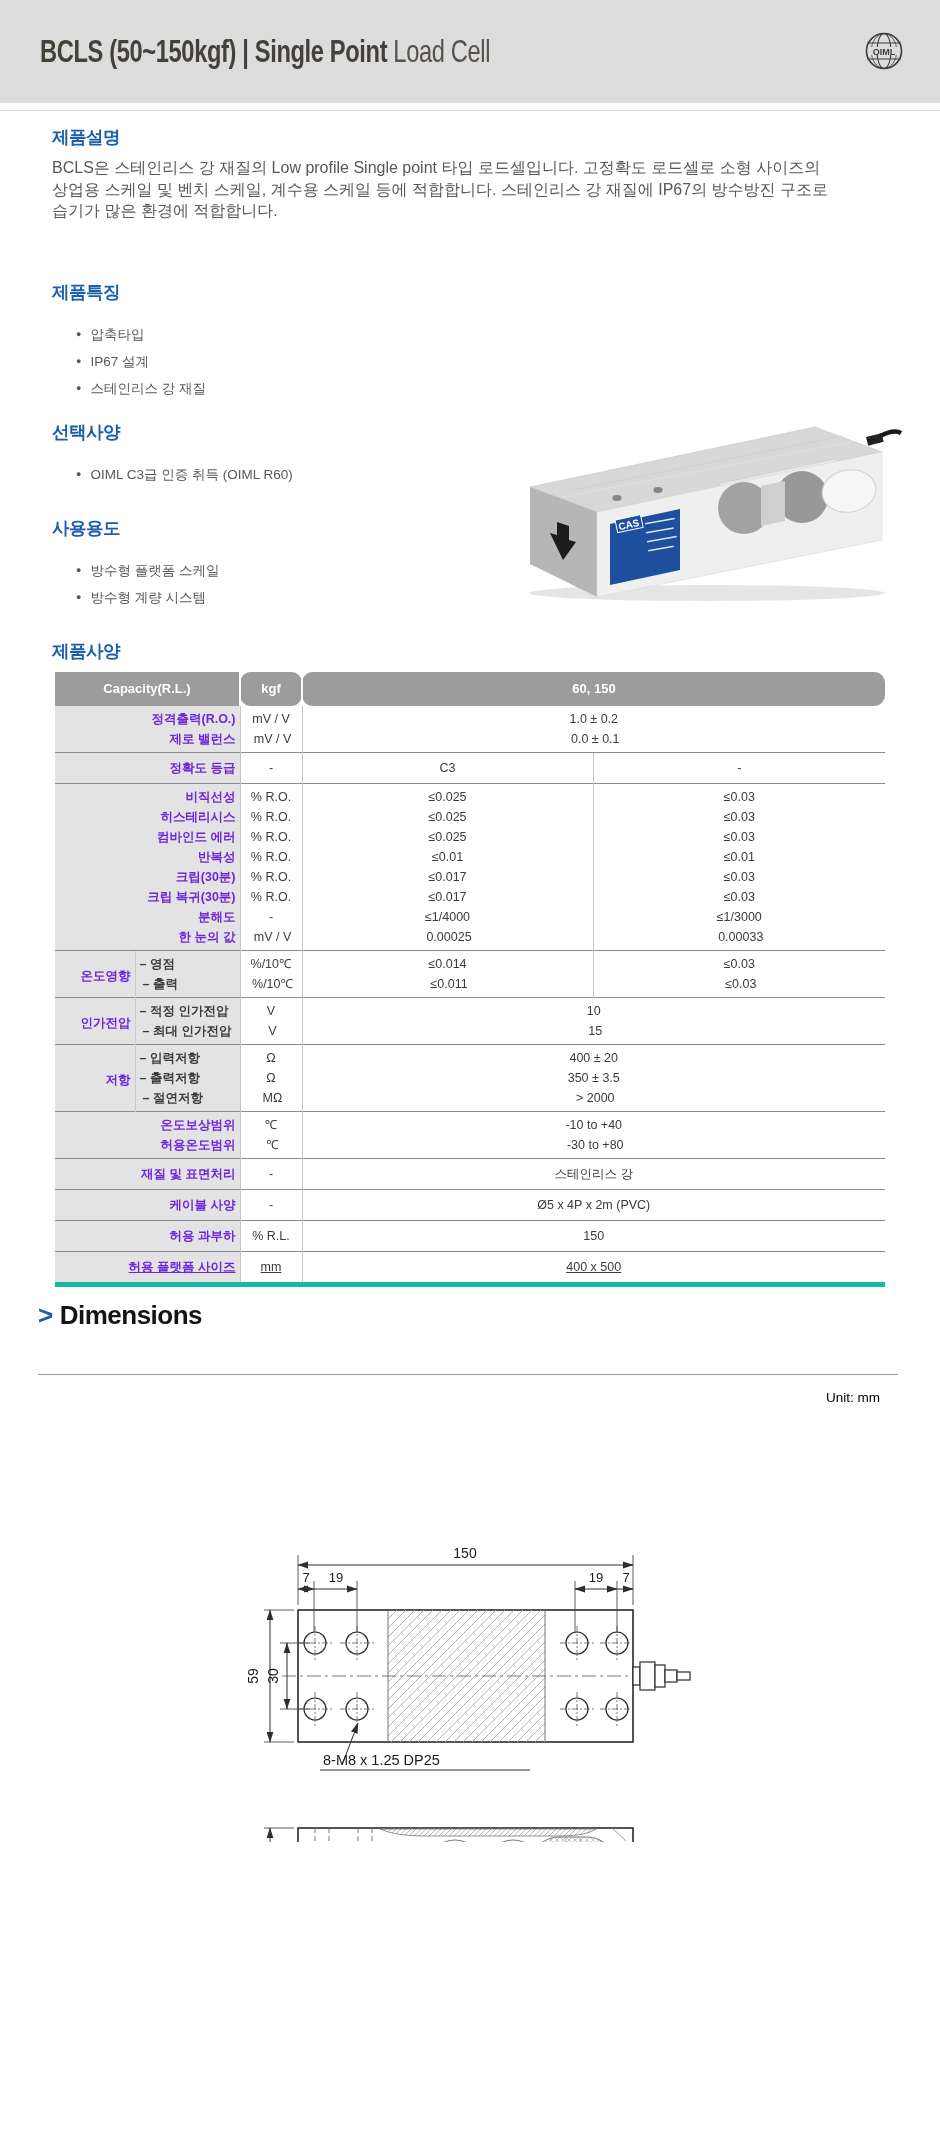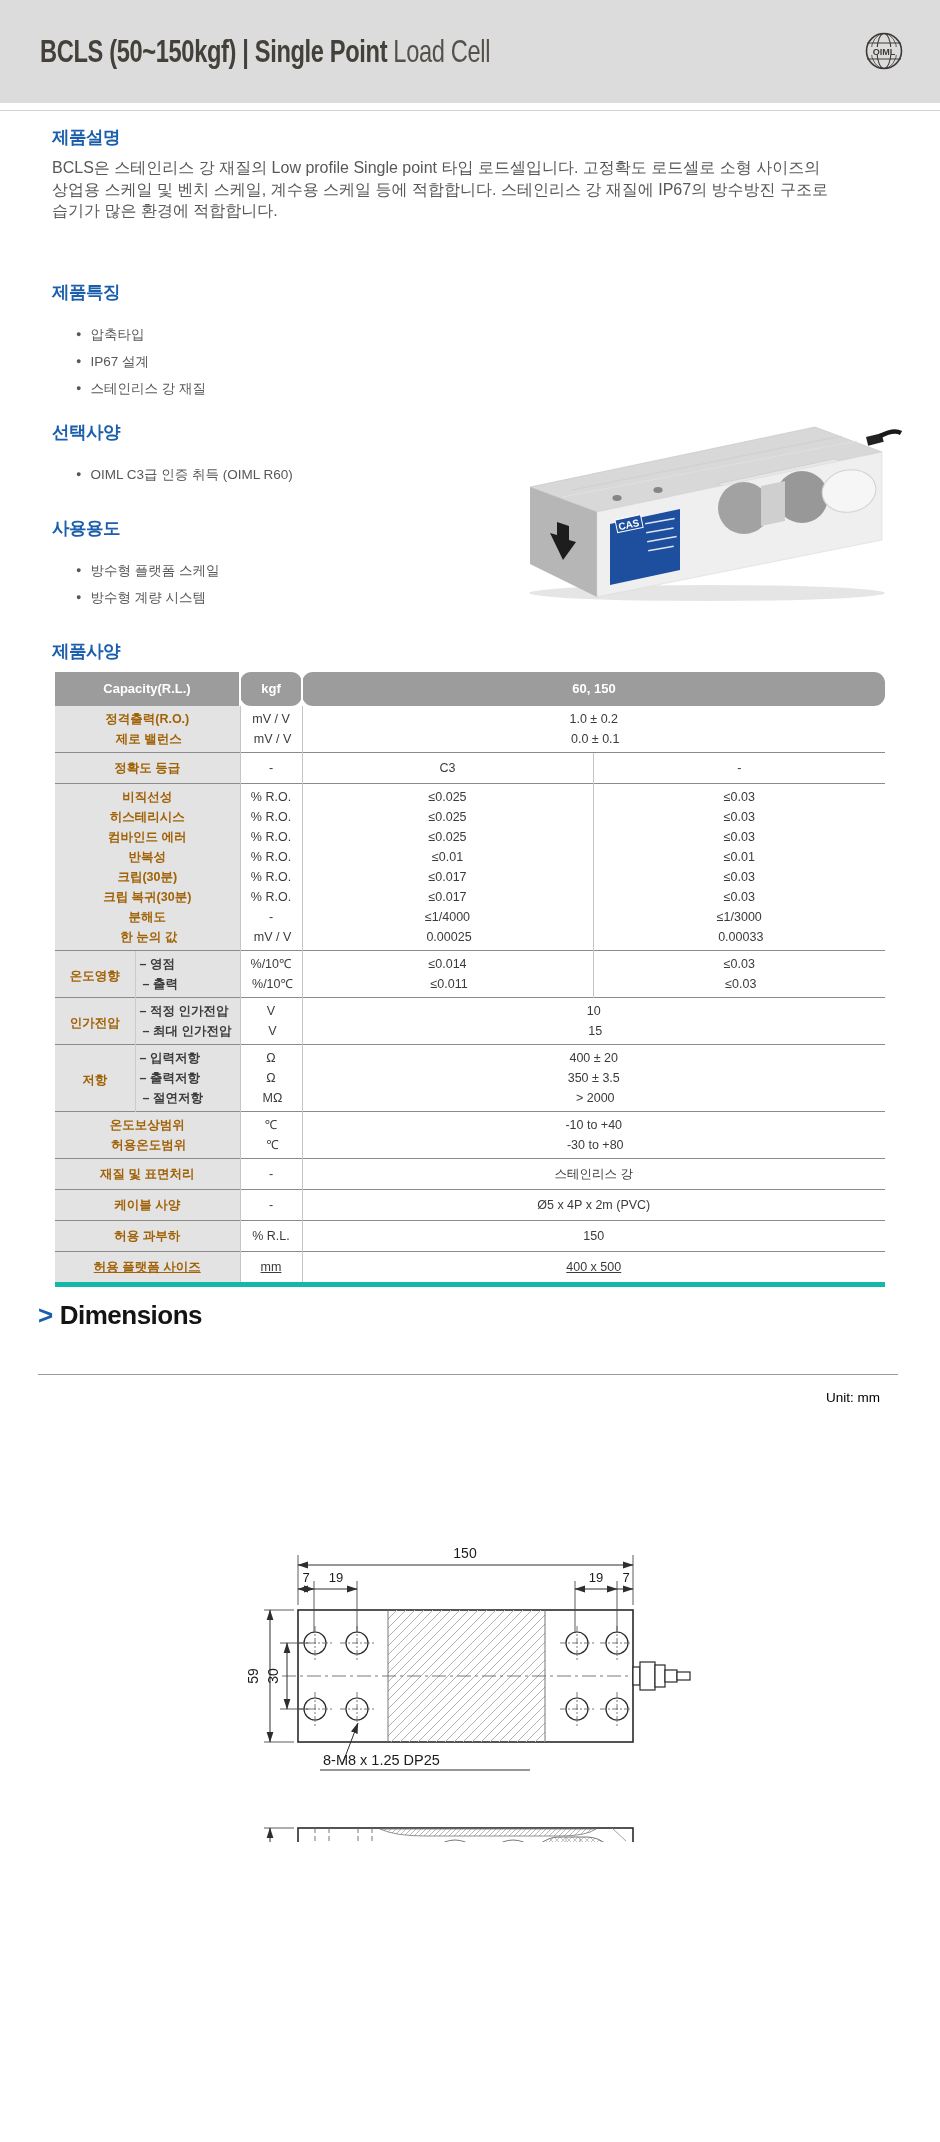--- a/index.html
+++ b/index.html
@@ -29,21 +29,21 @@
 
   
   .spec-table{position:absolute;left:55px;top:672px;width:830px;border-collapse:collapse;
               table-layout:fixed;color:#3b3b3b;}
   .spec-table td,.spec-table th{padding:2px 4px;line-height:16px;font-size:12.5px;vertical-align:middle;}
   tr.bt > *{border-top:1px solid #8b8b8b;}
   tr.bb > *{border-bottom:5px solid #14b8a6;text-decoration:underline;}
   tr.pt > *{padding-top:5px;}
   tr.pb > *{padding-bottom:5px;padding-left:7px;}
   tr.single > *{padding-top:7px;padding-bottom:7px;}
-  .lab{background:#e3e3e3;font-weight:bold;text-align:center;padding-left:12px;font-size:13px;color:#a16207;}
+  .lab{background:#e3e3e3;font-weight:bold;text-align:right;padding-left:12px;font-size:13px;color:#6d28d9;}
   .sub{background:#e3e3e3;font-weight:bold;text-align:left;padding-left:10px;
        border-left:1px solid #cbcbcb;font-size:12.5px;color:#3c3c3c;margin-left:46px;}
   .unit{border-left:1px solid #c6c6c6;border-right:1px solid #c6c6c6;text-align:center;}
   .val{text-align:center;}
   .split{border-left:1px solid #c6c6c6;}
   .thead th{background:#9c9c9c;color:#ffffff;font-size:13px;font-weight:bold;height:30px;text-align:center;}
   .thead .h-lab{text-align:center;}
   .thead .h-unit,.thead .h-val{border-left:2px solid #ffffff;border-radius:11px;}
 
   

